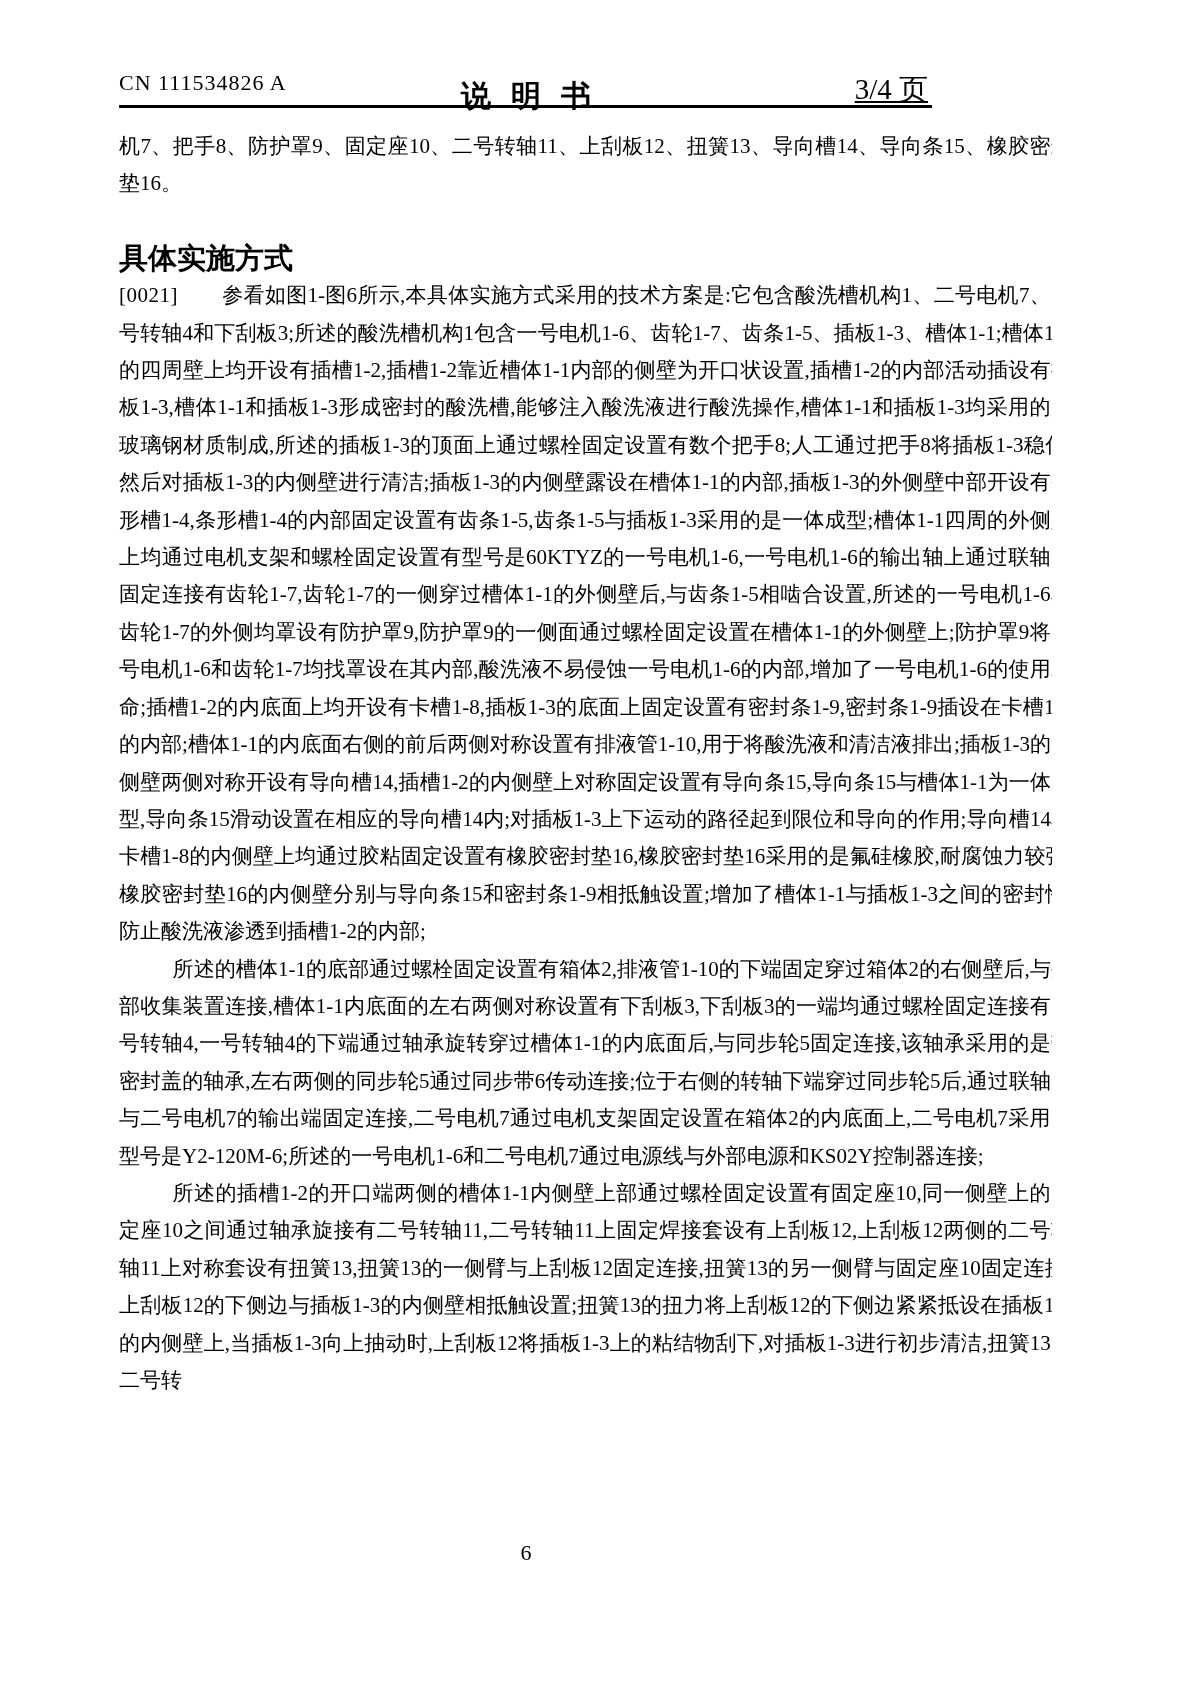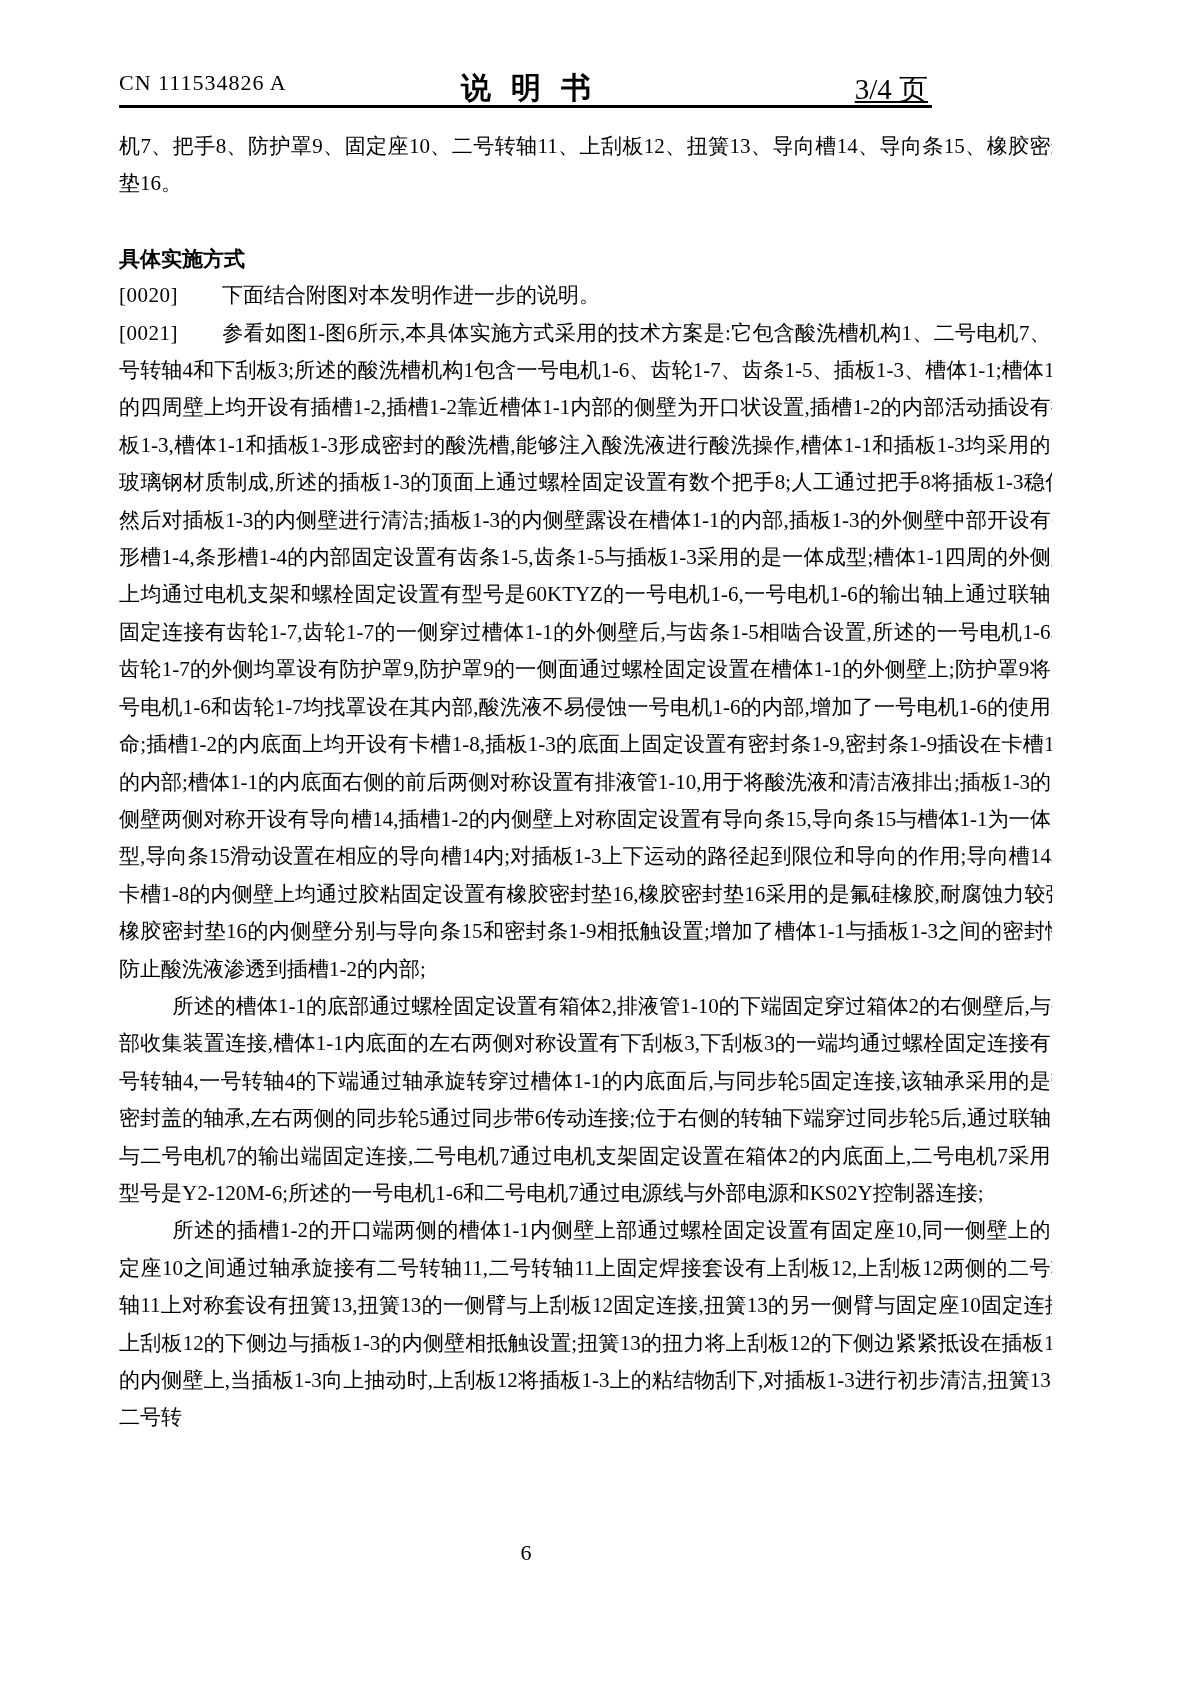--- a/index.html
+++ b/index.html
@@ -21,21 +21,21 @@
     position: absolute;
     left: 119px;
     top: 70px;
     font-size: 22px;
     letter-spacing: 1px;
     white-space: nowrap;
   }
   .doc-title {
     position: absolute;
     left: 50%;
-    top: 68px;
+    top: 76px;
     transform: translateX(-50%);
     font-family: "Liberation Sans", "DejaVu Sans", sans-serif;
     font-size: 30px;
     font-weight: bold;
     letter-spacing: 20px;
     text-indent: 20px; 
     white-space: nowrap;
   }
   .page-indicator {
     position: absolute;
@@ -65,21 +65,21 @@
     text-justify: inter-ideograph;
   }
   .content p {
     margin: 0;
     padding: 0;
   }
   .section-heading {
     margin: 0;
     margin-top: 37px;
     font-family: "Liberation Sans", "DejaVu Sans", sans-serif;
-    font-size: 21px;
+    font-size: 29px;
     font-weight: bold;
     line-height: 37.4px;
     text-align: left;
   }
   .para-label {
     display: inline-block;
     width: 103px;
     letter-spacing: 0.5px;
   }
   .para-indent {
@@ -107,21 +107,20 @@
   <div class="page-indicator">3/4 页</div>
 
   <div class="header-rule"></div>
 
   <div class="content">
 
     <p>机7、把手8、防护罩9、固定座10、二号转轴11、上刮板12、扭簧13、导向槽14、导向条15、橡胶密封垫16。</p>
 
     <h2 class="section-heading">具体实施方式</h2>
 
-    <p><span class="para-label">[0020]</span><span>下面结合附图对本发明作进一步的说明。</span></p>
 
     <p><span class="para-label">[0021]</span><span>参看如图1-图6所示,本具体实施方式采用的技术方案是:它包含酸洗槽机构1、二号电机7、一号转轴4和下刮板3;所述的酸洗槽机构1包含一号电机1-6、齿轮1-7、齿条1-5、插板1-3、槽体1-1;槽体1-1的四周壁上均开设有插槽1-2,插槽1-2靠近槽体1-1内部的侧壁为开口状设置,插槽1-2的内部活动插设有插板1-3,槽体1-1和插板1-3形成密封的酸洗槽,能够注入酸洗液进行酸洗操作,槽体1-1和插板1-3均采用的是玻璃钢材质制成,所述的插板1-3的顶面上通过螺栓固定设置有数个把手8;人工通过把手8将插板1-3稳住,然后对插板1-3的内侧壁进行清洁;插板1-3的内侧壁露设在槽体1-1的内部,插板1-3的外侧壁中部开设有条形槽1-4,条形槽1-4的内部固定设置有齿条1-5,齿条1-5与插板1-3采用的是一体成型;槽体1-1四周的外侧壁上均通过电机支架和螺栓固定设置有型号是60KTYZ的一号电机1-6,一号电机1-6的输出轴上通过联轴器固定连接有齿轮1-7,齿轮1-7的一侧穿过槽体1-1的外侧壁后,与齿条1-5相啮合设置,所述的一号电机1-6和齿轮1-7的外侧均罩设有防护罩9,防护罩9的一侧面通过螺栓固定设置在槽体1-1的外侧壁上;防护罩9将一号电机1-6和齿轮1-7均找罩设在其内部,酸洗液不易侵蚀一号电机1-6的内部,增加了一号电机1-6的使用寿命;插槽1-2的内底面上均开设有卡槽1-8,插板1-3的底面上固定设置有密封条1-9,密封条1-9插设在卡槽1-8的内部;槽体1-1的内底面右侧的前后两侧对称设置有排液管1-10,用于将酸洗液和清洁液排出;插板1-3的内侧壁两侧对称开设有导向槽14,插槽1-2的内侧壁上对称固定设置有导向条15,导向条15与槽体1-1为一体成型,导向条15滑动设置在相应的导向槽14内;对插板1-3上下运动的路径起到限位和导向的作用;导向槽14和卡槽1-8的内侧壁上均通过胶粘固定设置有橡胶密封垫16,橡胶密封垫16采用的是氟硅橡胶,耐腐蚀力较强,橡胶密封垫16的内侧壁分别与导向条15和密封条1-9相抵触设置;增加了槽体1-1与插板1-3之间的密封性,防止酸洗液渗透到插槽1-2的内部;</span></p>
 
     <p class="para-indent">所述的槽体1-1的底部通过螺栓固定设置有箱体2,排液管1-10的下端固定穿过箱体2的右侧壁后,与外部收集装置连接,槽体1-1内底面的左右两侧对称设置有下刮板3,下刮板3的一端均通过螺栓固定连接有一号转轴4,一号转轴4的下端通过轴承旋转穿过槽体1-1的内底面后,与同步轮5固定连接,该轴承采用的是带密封盖的轴承,左右两侧的同步轮5通过同步带6传动连接;位于右侧的转轴下端穿过同步轮5后,通过联轴器与二号电机7的输出端固定连接,二号电机7通过电机支架固定设置在箱体2的内底面上,二号电机7采用的型号是Y2-120M-6;所述的一号电机1-6和二号电机7通过电源线与外部电源和KS02Y控制器连接;</p>
 
     <p class="para-indent">所述的插槽1-2的开口端两侧的槽体1-1内侧壁上部通过螺栓固定设置有固定座10,同一侧壁上的固定座10之间通过轴承旋接有二号转轴11,二号转轴11上固定焊接套设有上刮板12,上刮板12两侧的二号转轴11上对称套设有扭簧13,扭簧13的一侧臂与上刮板12固定连接,扭簧13的另一侧臂与固定座10固定连接;上刮板12的下侧边与插板1-3的内侧壁相抵触设置;扭簧13的扭力将上刮板12的下侧边紧紧抵设在插板1-3的内侧壁上,当插板1-3向上抽动时,上刮板12将插板1-3上的粘结物刮下,对插板1-3进行初步清洁,扭簧13、二号转</p>
 
   </div>
 
   <div class="page-number">6</div>

